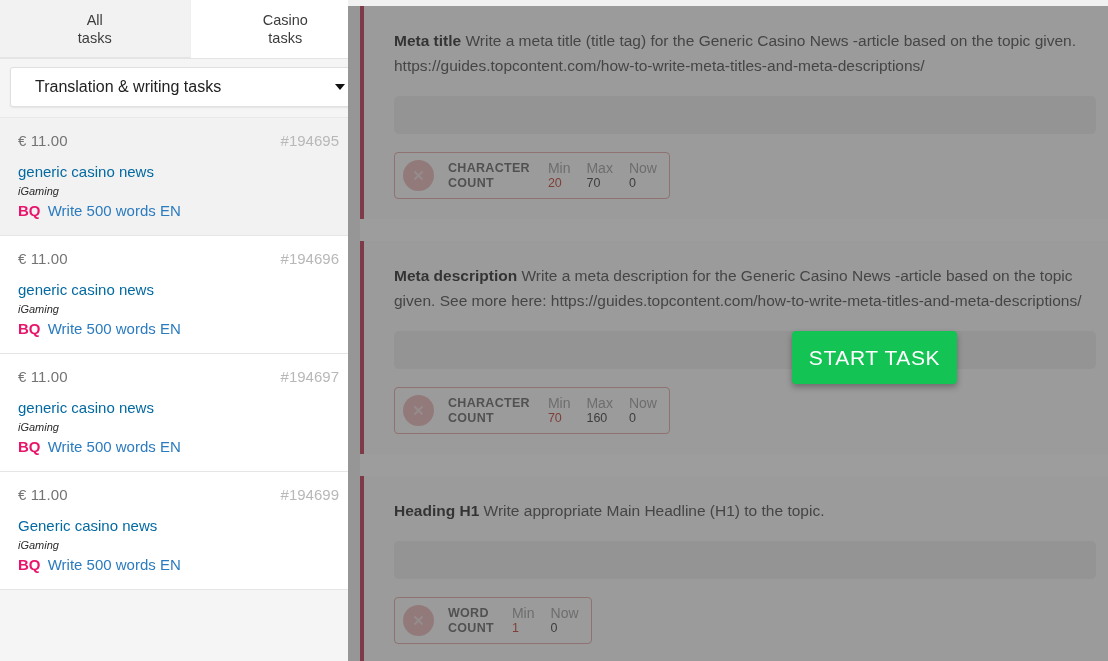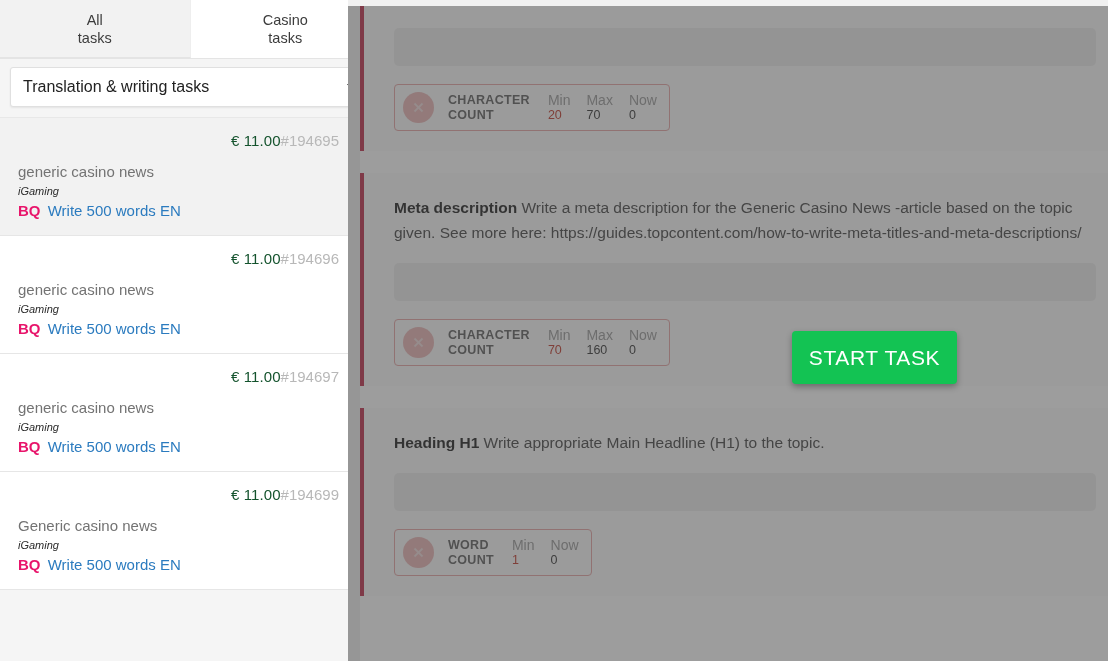--- a/index.html
+++ b/index.html
@@ -65,21 +65,21 @@
   }
   .filter-select {
     position: relative;
     height: 38px;
     background: #ffffff;
     border: 1px solid #e0e0e0;
     border-radius: 3px;
     box-shadow: 0 1px 2px rgba(0,0,0,0.07);
     display: flex;
     align-items: center;
-    padding: 0 12px;
+    padding: 0 24px;
     font-size: 16px;
     color: #222222;
     cursor: pointer;
     justify-content: flex-end;
   }
   .filter-label { flex: 1; }
   .caret {
     width: 0; height: 0;
     border-left: 5px solid transparent;
     border-right: 5px solid transparent;
@@ -100,24 +100,23 @@
     cursor: pointer;
   }
   .task-item.selected { background: #f2f2f2; }
   .task-top {
     display: flex;
     align-items: center;
     margin-bottom: 14px;
   }
   .task-price {
     font-size: 15px;
-    color: #14532d;
+    color: #737373;
     flex: 1;
     letter-spacing: 0.1px;
-    text-align: right;
   }
   .task-id {
     font-size: 15px;
     color: #b8b8b8;
     margin-right: 10px;
   }
   .info-icon {
     width: 17px;
     height: 17px;
     border-radius: 50%;
@@ -128,21 +127,21 @@
     font-family: "Liberation Serif", serif;
     display: inline-flex;
     align-items: center;
     justify-content: center;
     line-height: 1;
     cursor: pointer;
     flex: none;
   }
   .task-title {
     font-size: 15px;
-    color: #737373;
+    color: #0369a1;
     margin-bottom: 5px;
   }
   .task-cat {
     font-size: 11px;
     font-style: italic;
     color: #2b2b2b;
     margin-bottom: 5px;
   }
   .task-meta { font-size: 15px; }
   .task-badge {
@@ -390,20 +389,21 @@
 
     <div class="sidebar-scrollbar">
       <div class="thumb"></div>
     </div>
   </div>
 
   <div class="main">
     <div class="main-inner">
 
       <div class="card">
+        <p class="prompt"><b>Meta title</b><span> Write a meta title (title tag) for the Generic Casino News -article based on the topic given. https://guides.topcontent.com/how-to-write-meta-titles-and-meta-descriptions/</span></p>
         <div class="answer-box"></div>
         <div class="count-box">
           <span class="count-x">
             <svg width="15" height="15" viewBox="0 0 15 15">
                 <line x1="3.5" y1="3.5" x2="11.5" y2="11.5" stroke="#f0dada" stroke-width="1.8"></line>
                 <line x1="11.5" y1="3.5" x2="3.5" y2="11.5" stroke="#f0dada" stroke-width="1.8"></line>
               </svg>
           </span>
           <span class="count-name"><span>CHARACTER</span><br><span>COUNT</span></span>
           <span class="count-cols">

